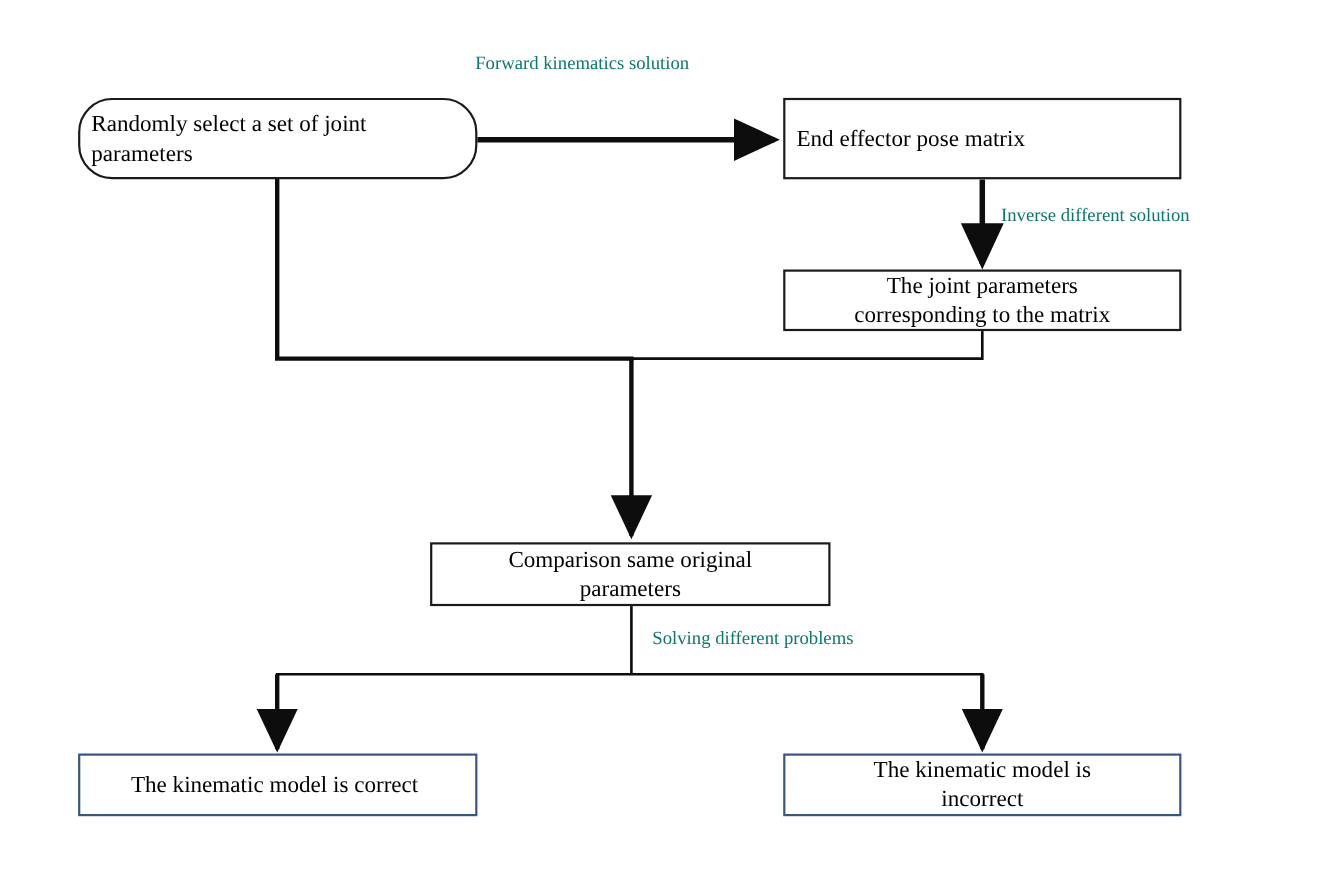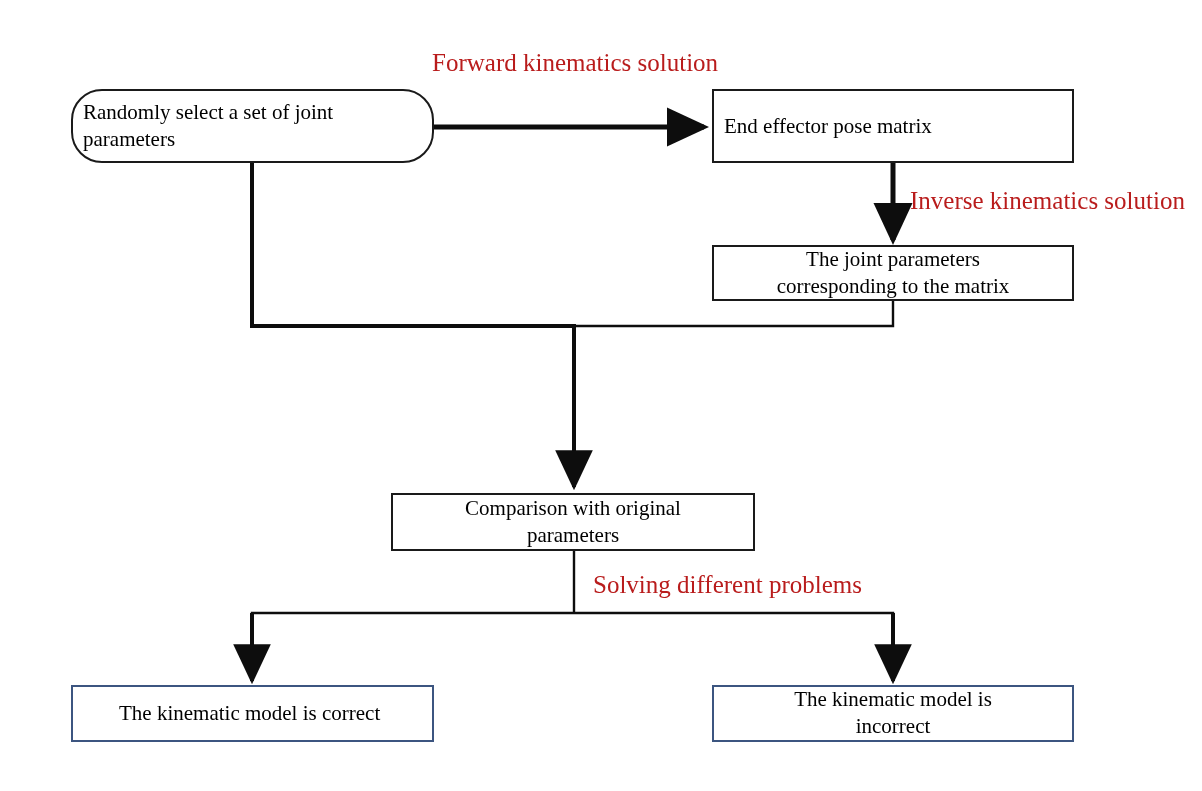--- a/index.html
+++ b/index.html
@@ -54,24 +54,24 @@
     white-space: pre-line;
   }
   .node.align-left .node-text {
     text-align: left;
   }
   .node.align-center .node-text {
     text-align: center;
   }
   .edge-label {
     position: absolute;
-    font-size: 25px;
+    font-size: 17px;
     line-height: 1.2;
     white-space: nowrap;
-    color: #b91c1c;
+    color: #0f766e;
   }
 </style>
 </head>
 <body>
 
 <div id="canvas">
 
   <svg class="flow-svg" viewBox="0 0 1202 791" xmlns="http://www.w3.org/2000/svg">
     <defs>
       <marker id="arrow-thick" markerWidth="9" markerHeight="9" refX="7.4" refY="4.5" orient="auto" markerUnits="strokeWidth">
@@ -94,40 +94,40 @@
 
     <path d="M574,551 L574,613 M252,613 L893,613" fill="none" stroke="#0d0d0d" stroke-width="2.4" stroke-linecap="square"></path>
 
     <line x1="252" y1="613" x2="252" y2="681" stroke="#0d0d0d" stroke-width="4" marker-end="url(#arrow-thin)"></line>
 
     <line x1="893" y1="613" x2="893" y2="681" stroke="#0d0d0d" stroke-width="4" marker-end="url(#arrow-thin)"></line>
   </svg>
 
   <div class="edge-label" style="left:432px; top:48px;">Forward kinematics solution</div>
 
-  <div class="edge-label" style="left:910px; top:186px;">Inverse kinematics solution</div>
+  <div class="edge-label" style="left:910px; top:186px;">Inverse different solution</div>
 
 
   <div class="edge-label" style="left:593px; top:570px;">Solving different problems</div>
 
   <div class="node black align-left" style="left:71px; top:89px; width:363px; height:74px;border-radius:31px;">
     <span class="node-text">Randomly select a set of joint parameters</span>
   </div>
 
   <div class="node black align-left" style="left:712px; top:89px; width:362px; height:74px;">
     <span class="node-text">End effector pose matrix</span>
   </div>
 
   <div class="node black align-center" style="left:712px; top:245px; width:362px; height:56px;">
     <span class="node-text">The joint parameters
 corresponding to the matrix</span>
   </div>
 
   <div class="node black align-center" style="left:391px; top:493px; width:364px; height:58px;">
-    <span class="node-text">Comparison with original
+    <span class="node-text">Comparison same original
 parameters</span>
   </div>
 
   <div class="node blue align-left" style="left:71px; top:685px; width:363px; height:57px;padding-left:36px;">
     <span class="node-text">The kinematic model is correct</span>
   </div>
 
   <div class="node blue align-center" style="left:712px; top:685px; width:362px; height:57px;align-items:flex-end;">
     <span class="node-text">The kinematic model is
 incorrect</span>

